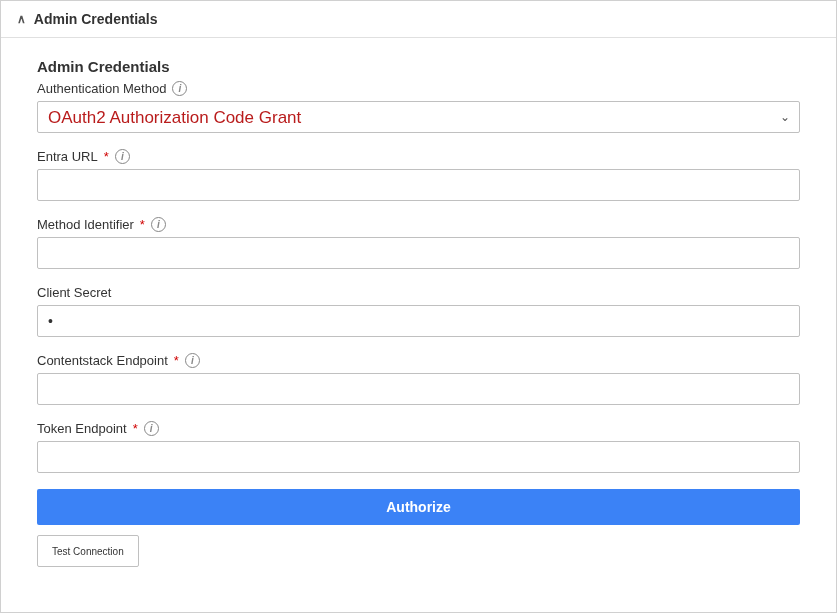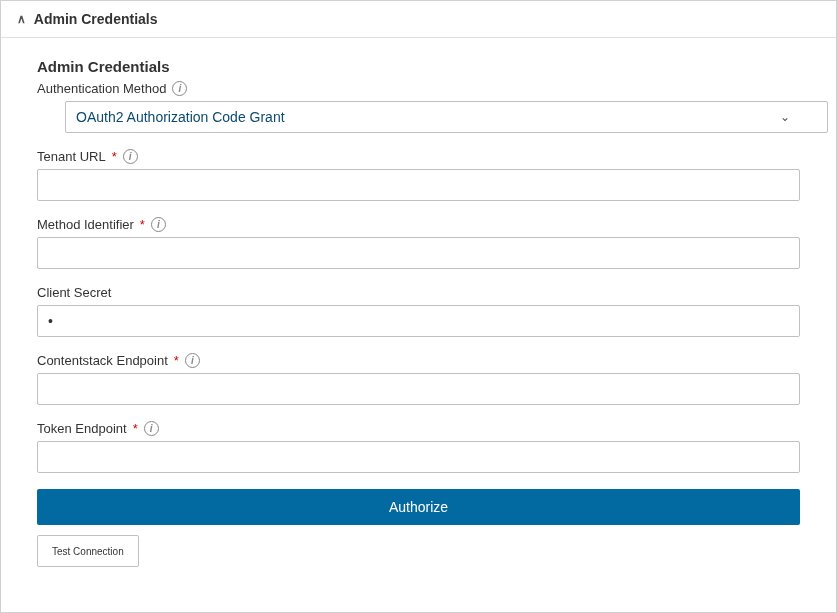--- a/index.html
+++ b/index.html
@@ -108,28 +108,27 @@
       position: relative;
       width: 100%;
     }
 
     .field-select {
       width: 100%;
       height: 32px;
       border: 1px solid #c0c0c0;
       border-radius: 2px;
       padding: 0 32px 0 10px;
-      font-size: 14px;
-      color: #0c4a6e;
+      font-size: 17px;
+      color: #b91c1c;
       background: #fff;
       appearance: none;
       -webkit-appearance: none;
       cursor: pointer;
       outline: none;
-      margin-left: 28px;
     }
 
     .select-chevron {
       position: absolute;
       right: 10px;
       top: 50%;
       transform: translateY(-50%);
       pointer-events: none;
       color: #555;
       font-size: 12px;
@@ -137,26 +136,26 @@
 
     .password-dot {
       font-size: 14px;
       color: #333;
       letter-spacing: 2px;
     }
 
     .btn-authorize {
       width: 100%;
       height: 36px;
-      background: #0369a1;
+      background: #3b82f6;
       color: #fff;
       border: none;
       border-radius: 2px;
       font-size: 14px;
-      font-weight: 400;
+      font-weight: 700;
       cursor: pointer;
       margin-bottom: 10px;
     }
 
     .btn-test {
       height: 32px;
       padding: 0 14px;
       background: #fff;
       color: #333;
       border: 1px solid #c0c0c0;
@@ -193,21 +192,21 @@
           <option>OAuth2 Authorization Code Grant</option>
           <option>Basic Authentication</option>
         </select>
         <span class="select-chevron">⌄</span>
       </div>
     </div>
 
     
     <div class="field-group">
       <div class="field-label">
-        <span>Tenant URL</span>
+        <span>Entra URL</span>
         <span class="required">*</span>
         <span class="info-icon">i</span>
       </div>
       <input class="field-input" type="text" value="" style="">
     </div>
 
     
     <div class="field-group">
       <div class="field-label">
         <span>Method Identifier</span>

